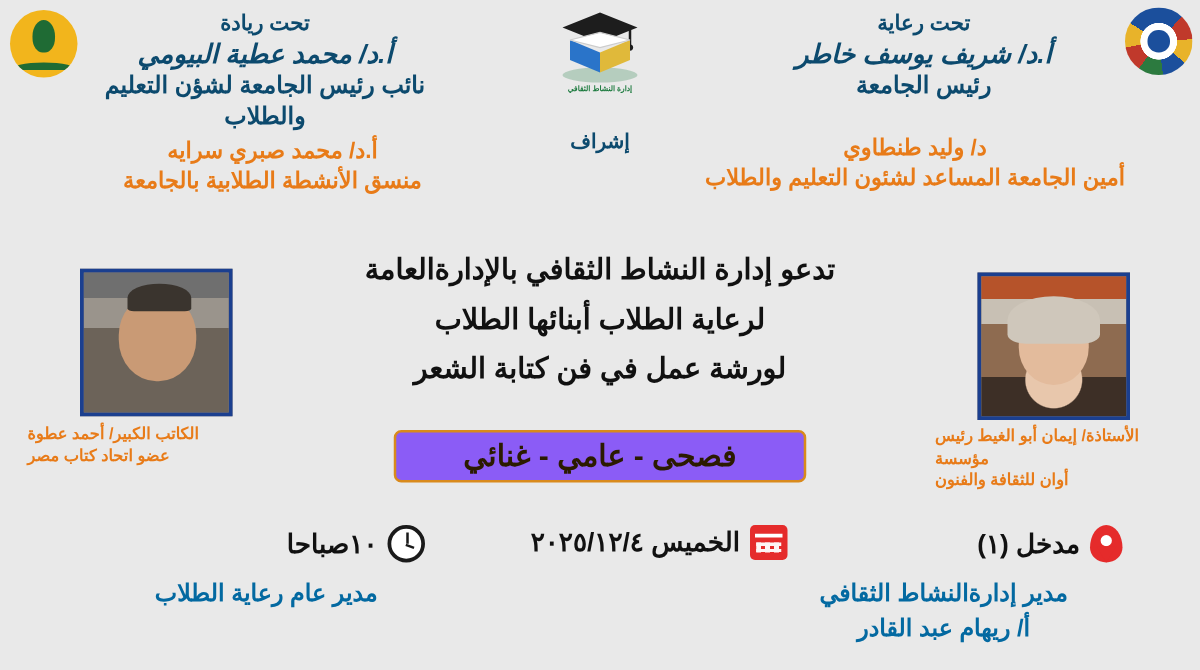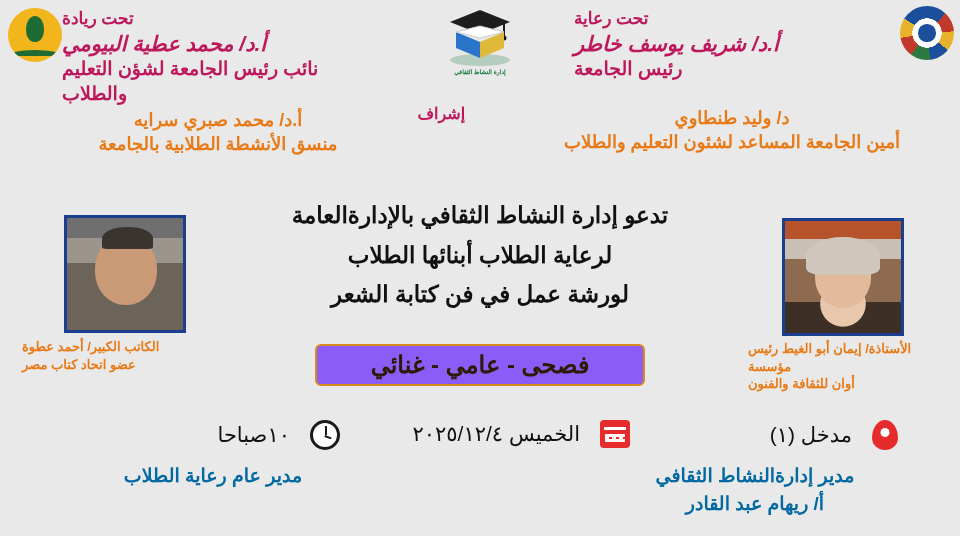--- a/index.html
+++ b/index.html
@@ -81,23 +81,23 @@
     font-size: 6px;
     color: #1c7a3e;
     font-weight: bold;
     line-height: 1.15;
     margin-top: 1px;
   }
 
   
   .hdr {
     position: absolute;
-    text-align: left;
+    text-align: center;
     line-height: 1.3;
-    color: #be185d;
+    color: #0c4a6e;
   }
   .hdr .small {
     font-size: 17px; font-weight: bold;
   }
   .hdr .big {
     font-size: 21px; font-weight: bold; font-style: italic;
   }
   .hdr .mid {
     font-size: 19px; font-weight: bold;
   }
@@ -214,23 +214,23 @@
   
   .info-row {
     position: absolute;
     top: 414px; left: 0; right: 0;
     height: 46px;
   }
   .info-item {
     position: absolute;
     display: flex;
     align-items: center;
-    gap: 20px;
+    gap: 8px;
     font-size: 21px;
-    font-weight: normal;
+    font-weight: bold;
     color: #111;
   }
   .info-place { right: 62px; top: 6px; }
   .info-date  { right: 330px; top: 6px; }
   .info-time  { right: 620px; top: 6px; }
 
   .ic { flex: 0 0 auto; display: inline-block; }
   .ic-pin {
     width: 26px; height: 30px;
     background: #e52b2b;

